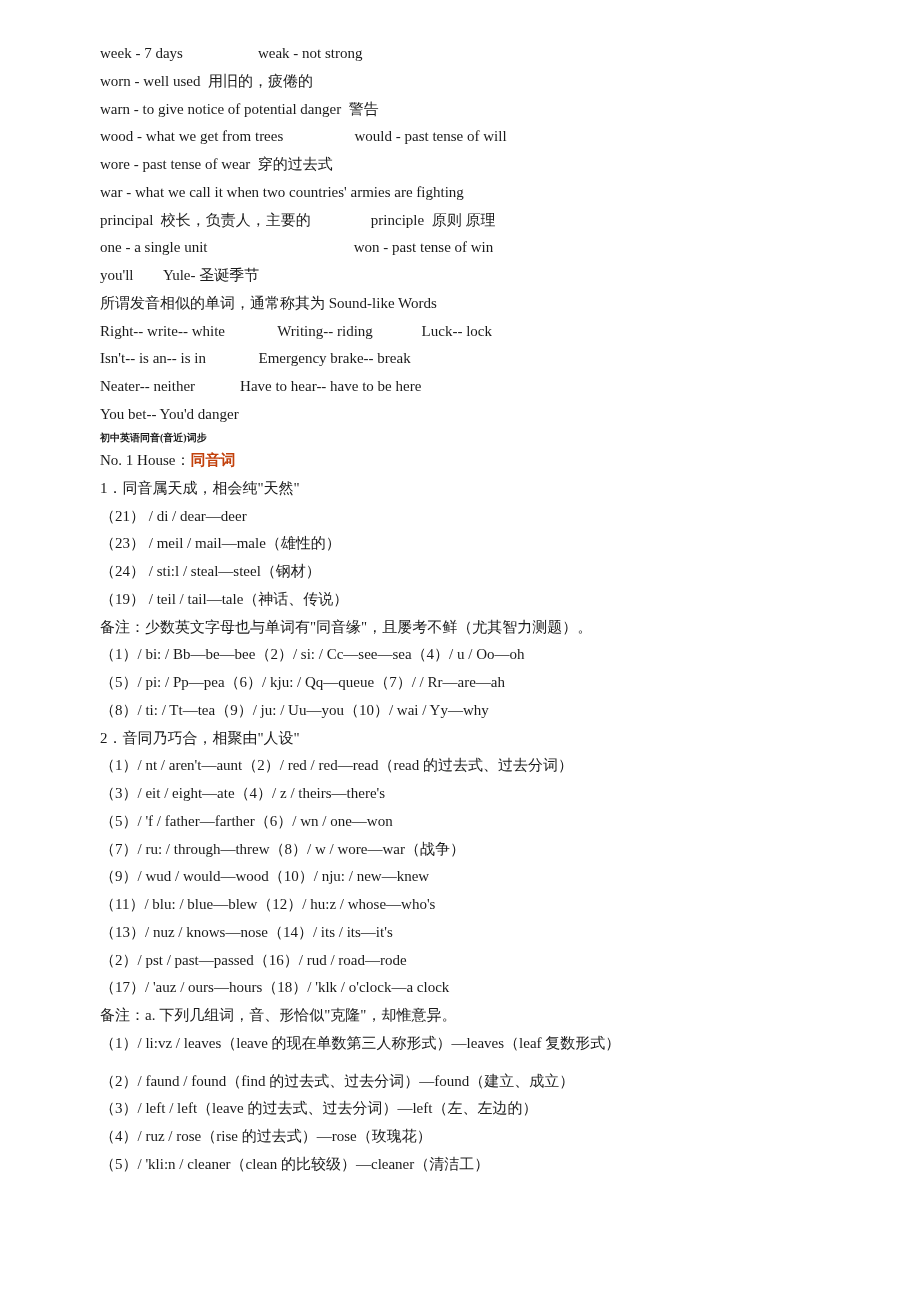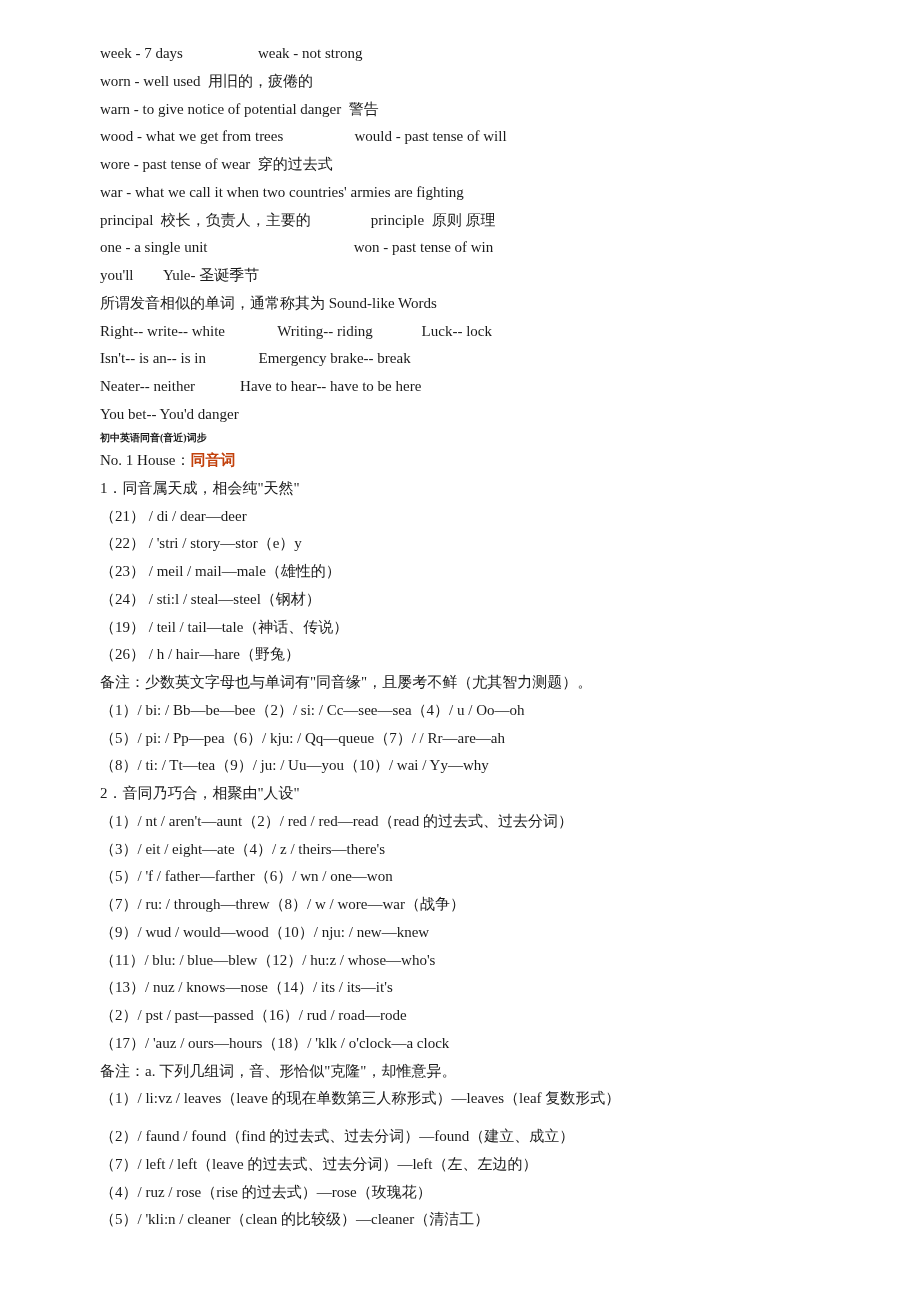--- a/index.html
+++ b/index.html
@@ -53,40 +53,38 @@
       <p>you'll        Yule- 圣诞季节</p>
       <p>所谓发音相似的单词，通常称其为 Sound-like Words</p>
       <p>Right-- write-- white              Writing-- riding             Luck-- lock</p>
       <p>Isn't-- is an-- is in              Emergency brake-- break</p>
       <p>Neater-- neither            Have to hear-- have to be here</p>
       <p>You bet-- You'd danger</p>
       <p class="bold-heading">初中英语同音(音近)词步</p>
       <p>No. 1 House：<span class="highlight-blue">同音词</span></p>
       <p>1．同音属天成，相会纯"天然"</p>
       <p>（21） / di / dear—deer</p>
-      <p>（22） / 'stri / story—stor（e）y</p>
       <p>（23） / meil / mail—male（雄性的）</p>
       <p>（24） / sti:l / steal—steel（钢材）</p>
       <p>（19） / teil / tail—tale（神话、传说）</p>
-      <p>（26） / h / hair—hare（野兔）</p>
       <p>备注：少数英文字母也与单词有"同音缘"，且屡考不鲜（尤其智力测题）。</p>
       <p>（1）/ bi: / Bb—be—bee（2）/ si: / Cc—see—sea（4）/ u / Oo—oh</p>
       <p>（5）/ pi: / Pp—pea（6）/ kju: / Qq—queue（7）/ / Rr—are—ah</p>
       <p>（8）/ ti: / Tt—tea（9）/ ju: / Uu—you（10）/ wai / Yy—why</p>
       <p>2．音同乃巧合，相聚由"人设"</p>
       <p>（1）/ nt / aren't—aunt（2）/ red / red—read（read 的过去式、过去分词）</p>
       <p>（3）/ eit / eight—ate（4）/ z / theirs—there's</p>
       <p>（5）/ 'f / father—farther（6）/ wn / one—won</p>
       <p>（7）/ ru: / through—threw（8）/ w / wore—war（战争）</p>
       <p>（9）/ wud / would—wood（10）/ nju: / new—knew</p>
       <p>（11）/ blu: / blue—blew（12）/ hu:z / whose—who's</p>
       <p>（13）/ nuz / knows—nose（14）/ its / its—it's</p>
       <p>（2）/ pst / past—passed（16）/ rud / road—rode</p>
       <p>（17）/ 'auz / ours—hours（18）/ 'klk / o'clock—a clock</p>
       <p>备注：a. 下列几组词，音、形恰似"克隆"，却惟意异。</p>
       <p>（1）/ li:vz / leaves（leave 的现在单数第三人称形式）—leaves（leaf 复数形式）</p>
       <div class="blank-line"></div>
       <p>（2）/ faund / found（find 的过去式、过去分词）—found（建立、成立）</p>
-      <p>（7）/ left / left（leave 的过去式、过去分词）—left（左、左边的）</p>
+      <p>（3）/ left / left（leave 的过去式、过去分词）—left（左、左边的）</p>
       <p>（4）/ ruz / rose（rise 的过去式）—rose（玫瑰花）</p>
       <p>（5）/ 'kli:n / cleaner（clean 的比较级）—cleaner（清洁工）</p>
     </div>
 </div>
 
 </body></html>

